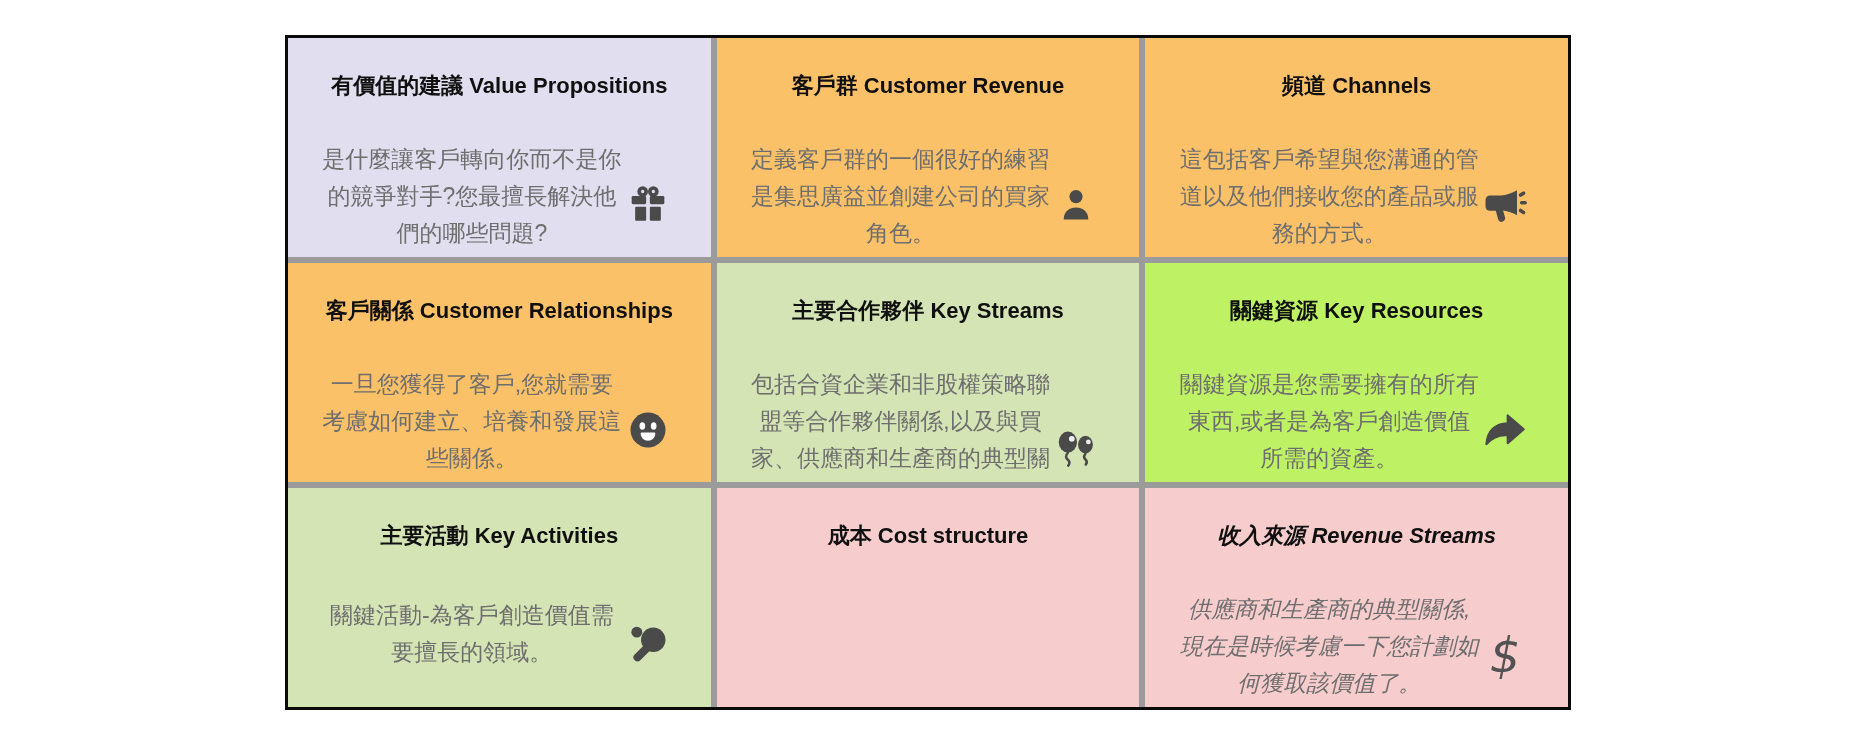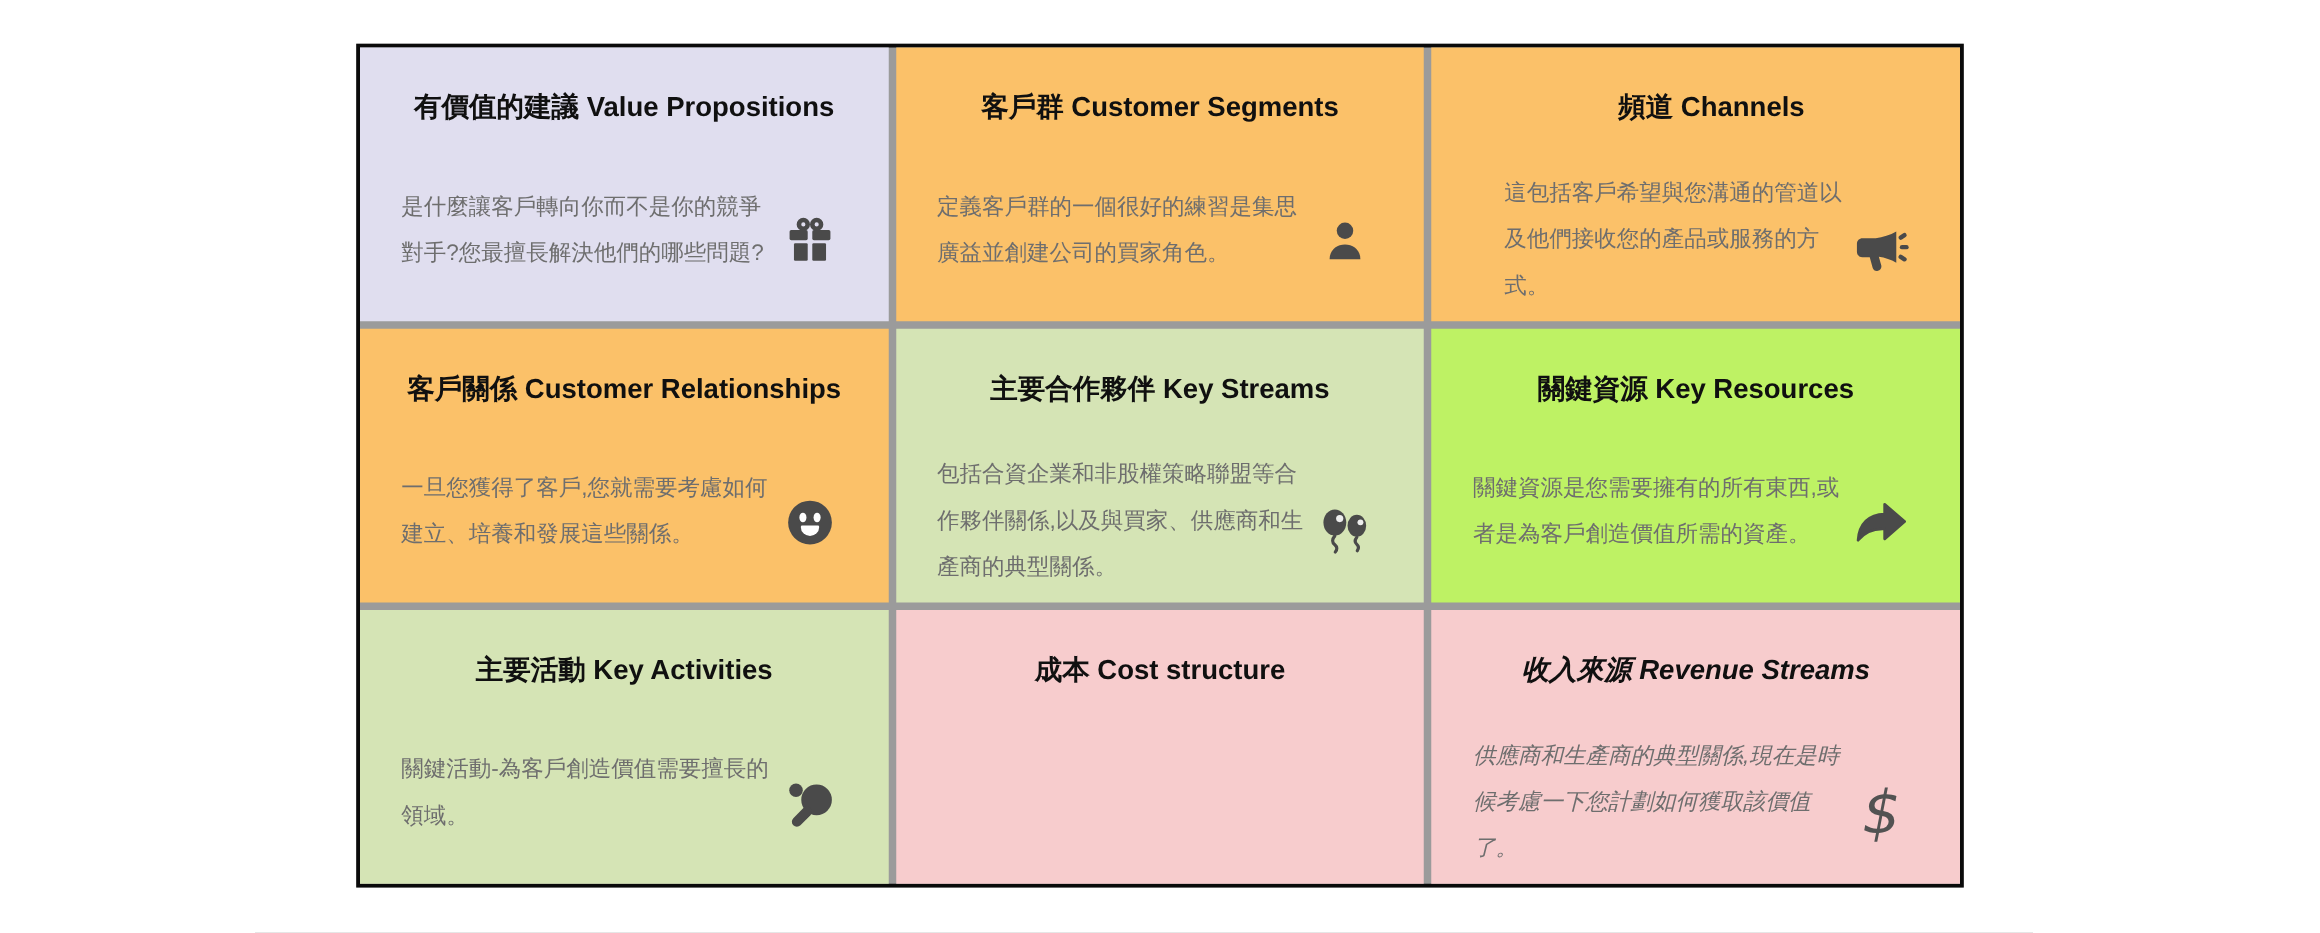--- a/index.html
+++ b/index.html
@@ -19,22 +19,22 @@
   }
   .cell-title{
     padding-top:17px;text-align:center;
     font-size:22px;font-weight:700;color:#101010;line-height:1.2;
   }
   .cell-content{
     flex:1;display:flex;align-items:center;justify-content:space-between;
     padding:0 38px 6px 33px;
   }
   .cell-text{
-    width:312px;font-size:18px;line-height:37px;color:#6e6e6e;
-    text-align:left;
+    width:312px;font-size:23px;line-height:37px;color:#6e6e6e;
+    text-align:center;
   }
   .cell-icon{
     width:50px;display:flex;justify-content:center;align-items:center;
     color:#4a4a4a;transform:translateY(9px);flex-shrink:0;
   }
   .glyph-icon{
     font-family:"DejaVu Sans",sans-serif;line-height:1;color:#525252;
   }
   .glyph-pawn{font-size:44px;}
   .glyph-dollar{font-size:48px;font-weight:400;}
@@ -55,33 +55,33 @@
           <rect x="2.2" y="6.6" width="8.7" height="4.9" rx="0.8" fill="currentColor"></rect>
           <rect x="13.1" y="6.6" width="8.7" height="4.9" rx="0.8" fill="currentColor"></rect>
           <rect x="4.3" y="13" width="6.6" height="8.4" rx="0.6" fill="currentColor"></rect>
           <rect x="13.1" y="13" width="6.6" height="8.4" rx="0.6" fill="currentColor"></rect>
         </svg>
       </span>
     </div>
   </article>
 
   <article class="cell" style="background-color: rgb(251, 193, 105);">
-    <h2 class="cell-title">客戶群 Customer Segments</h2>
+    <h2 class="cell-title">客戶群 Customer Revenue</h2>
     <div class="cell-content">
       <p class="cell-text">定義客戶群的一個很好的練習是集思廣益並創建公司的買家角色。</p>
       <span class="cell-icon">
         <svg width="36" height="40" viewBox="0 0 24 24" aria-hidden="true">
           <circle cx="12" cy="6.4" r="4.4" fill="currentColor"></circle>
           <path d="M3.8 21.6 C3.8 16.6 7.5 13.7 12 13.7 C16.5 13.7 20.2 16.6 20.2 21.6 Z" fill="currentColor"></path>
         </svg>
       </span>
     </div>
   </article>
 
-  <article class="cell" style="background-color: rgb(251, 193, 105); padding-left: 25px;">
+  <article class="cell" style="background-color: rgb(251, 193, 105);">
     <h2 class="cell-title">頻道 Channels</h2>
     <div class="cell-content">
       <p class="cell-text">這包括客戶希望與您溝通的管道以及他們接收您的產品或服務的方式。</p>
       <span class="cell-icon">
         <svg width="46" height="40" viewBox="0 0 26 22" aria-hidden="true">
           <path d="M2 8.2 C2 6.8 3.1 5.7 4.5 5.7 L10.5 5.7 C13.8 5.2 17 4.2 19.8 2.6 L19.8 16.8 C17.4 15.4 14.7 14.5 11.9 14.1 L13 17.9 C13.3 19 12.6 20.1 11.5 20.4 C10.5 20.7 9.4 20.1 9.1 19 L7.8 14.3 L4.5 14.3 C3.1 14.3 2 13.2 2 11.8 Z" fill="currentColor"></path>
           <path d="M21.8 5.4 L23.5 4.3" stroke="currentColor" stroke-width="2" stroke-linecap="round"></path>
           <path d="M22.4 9.7 L24.4 9.7" stroke="currentColor" stroke-width="2" stroke-linecap="round"></path>
           <path d="M21.8 14.1 L23.5 15.2" stroke="currentColor" stroke-width="2" stroke-linecap="round"></path>
         </svg>

